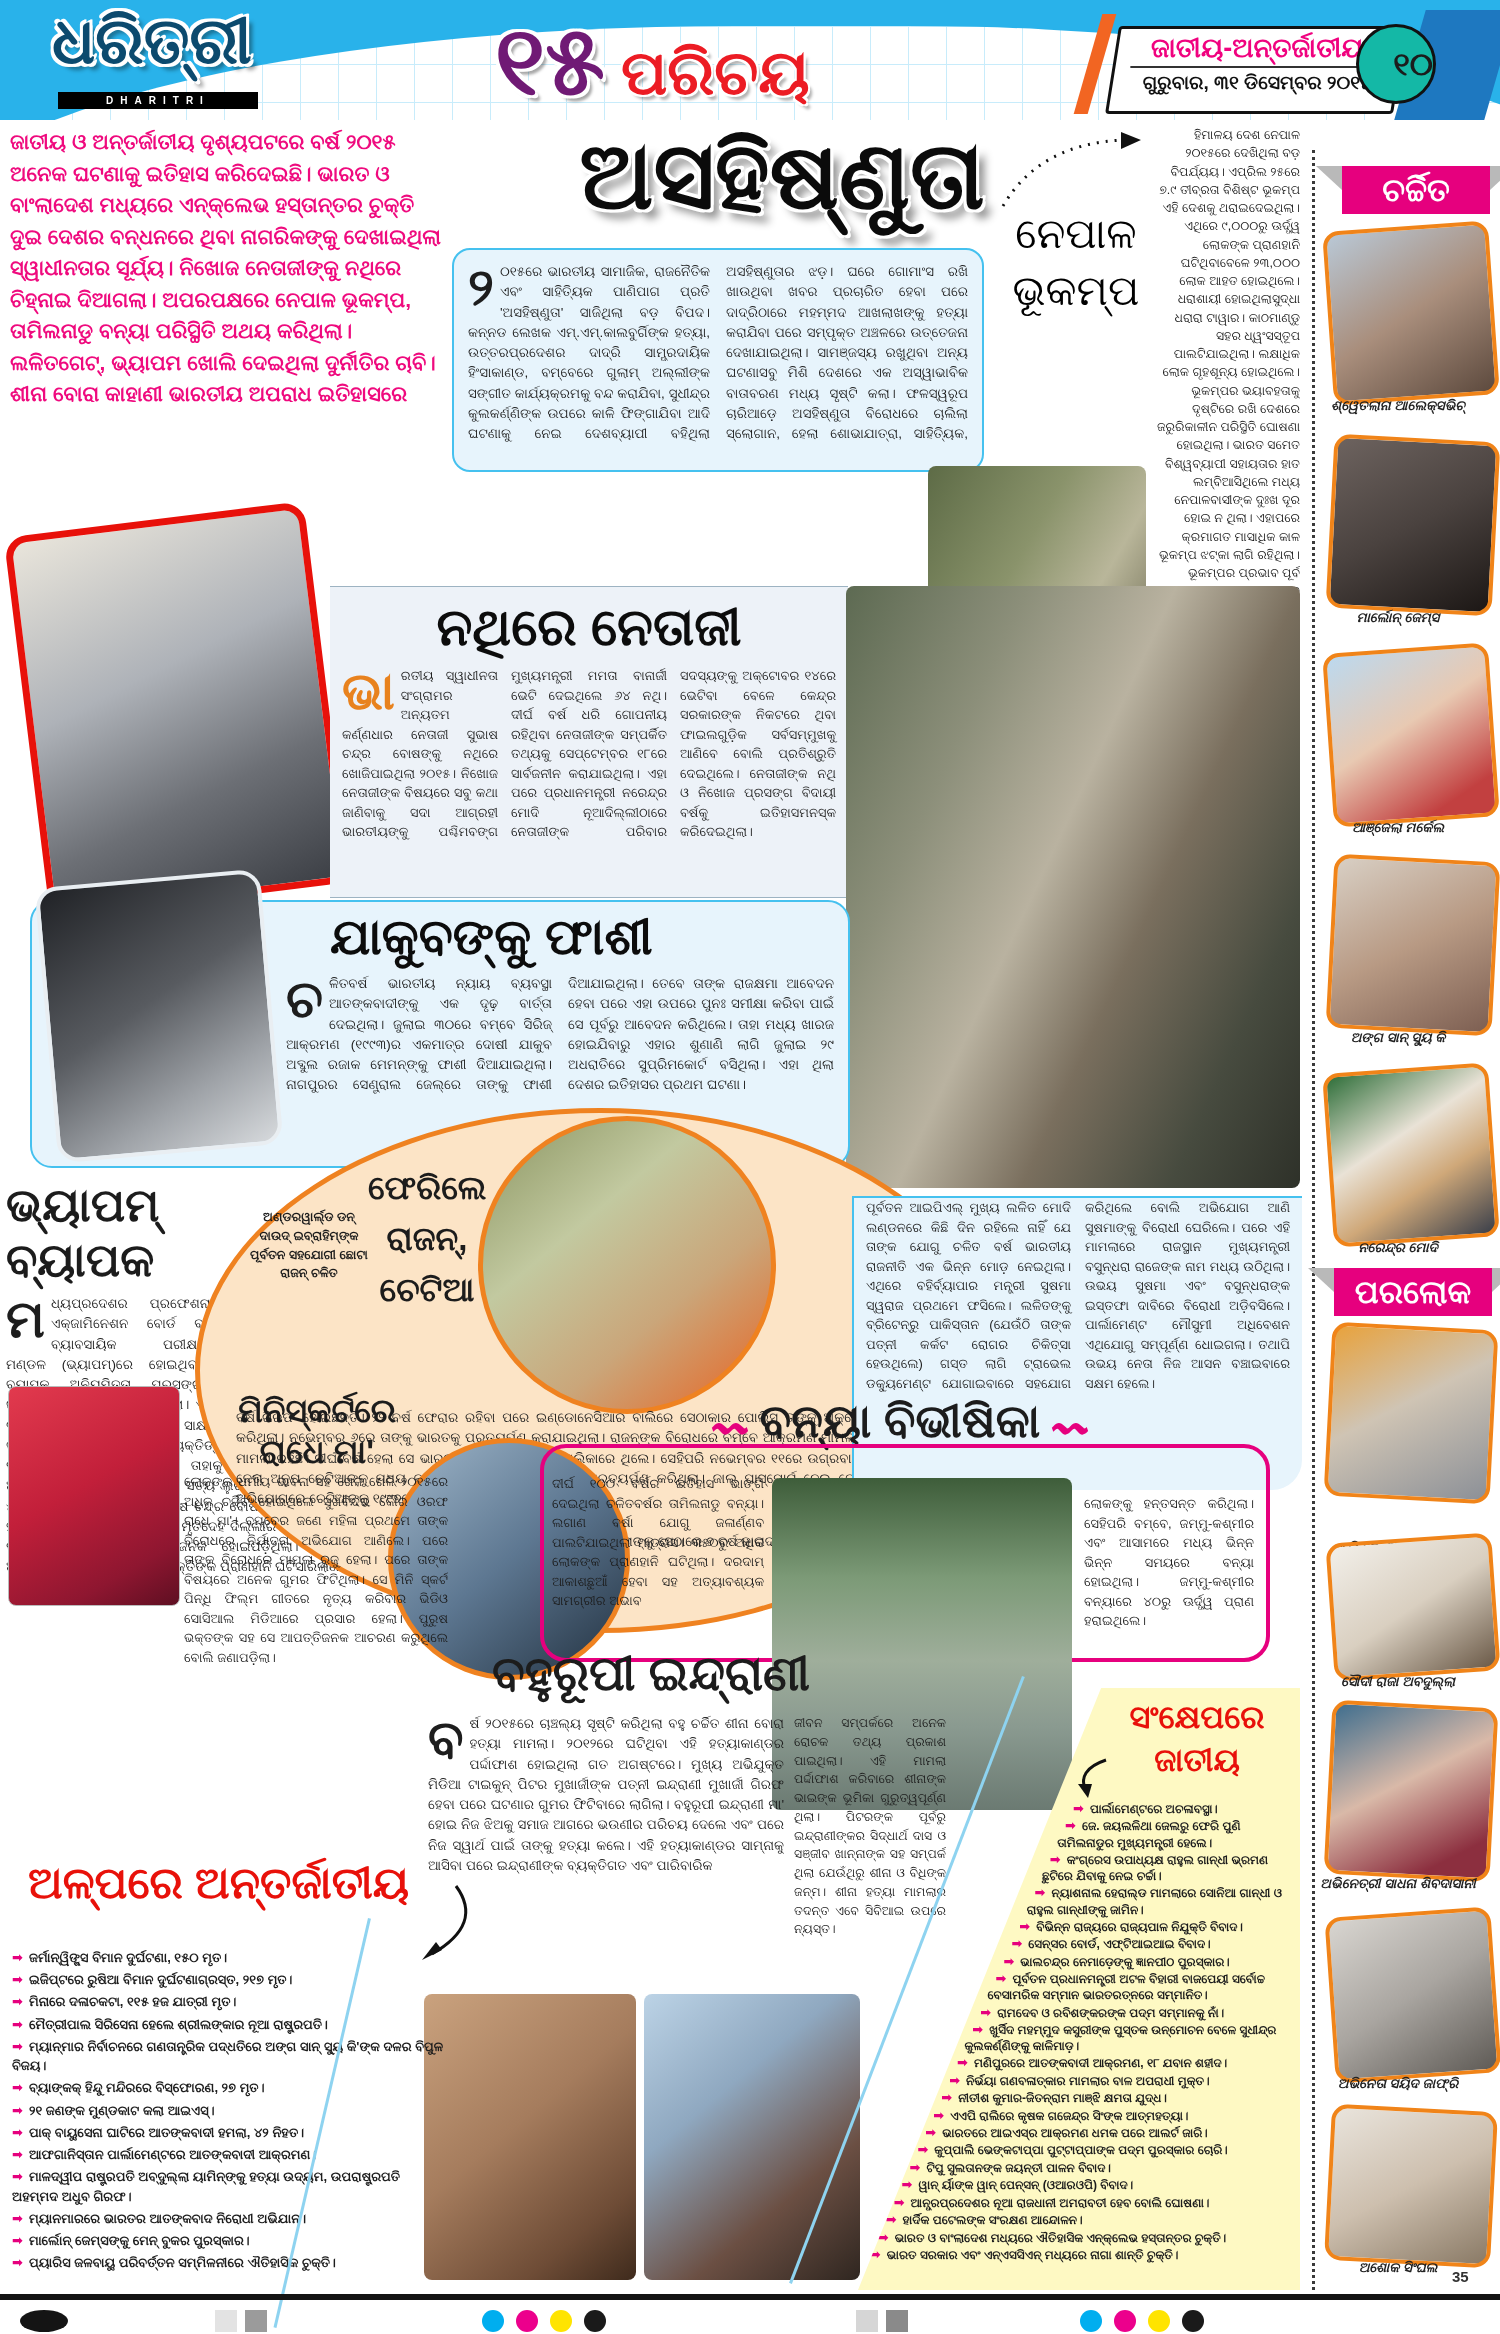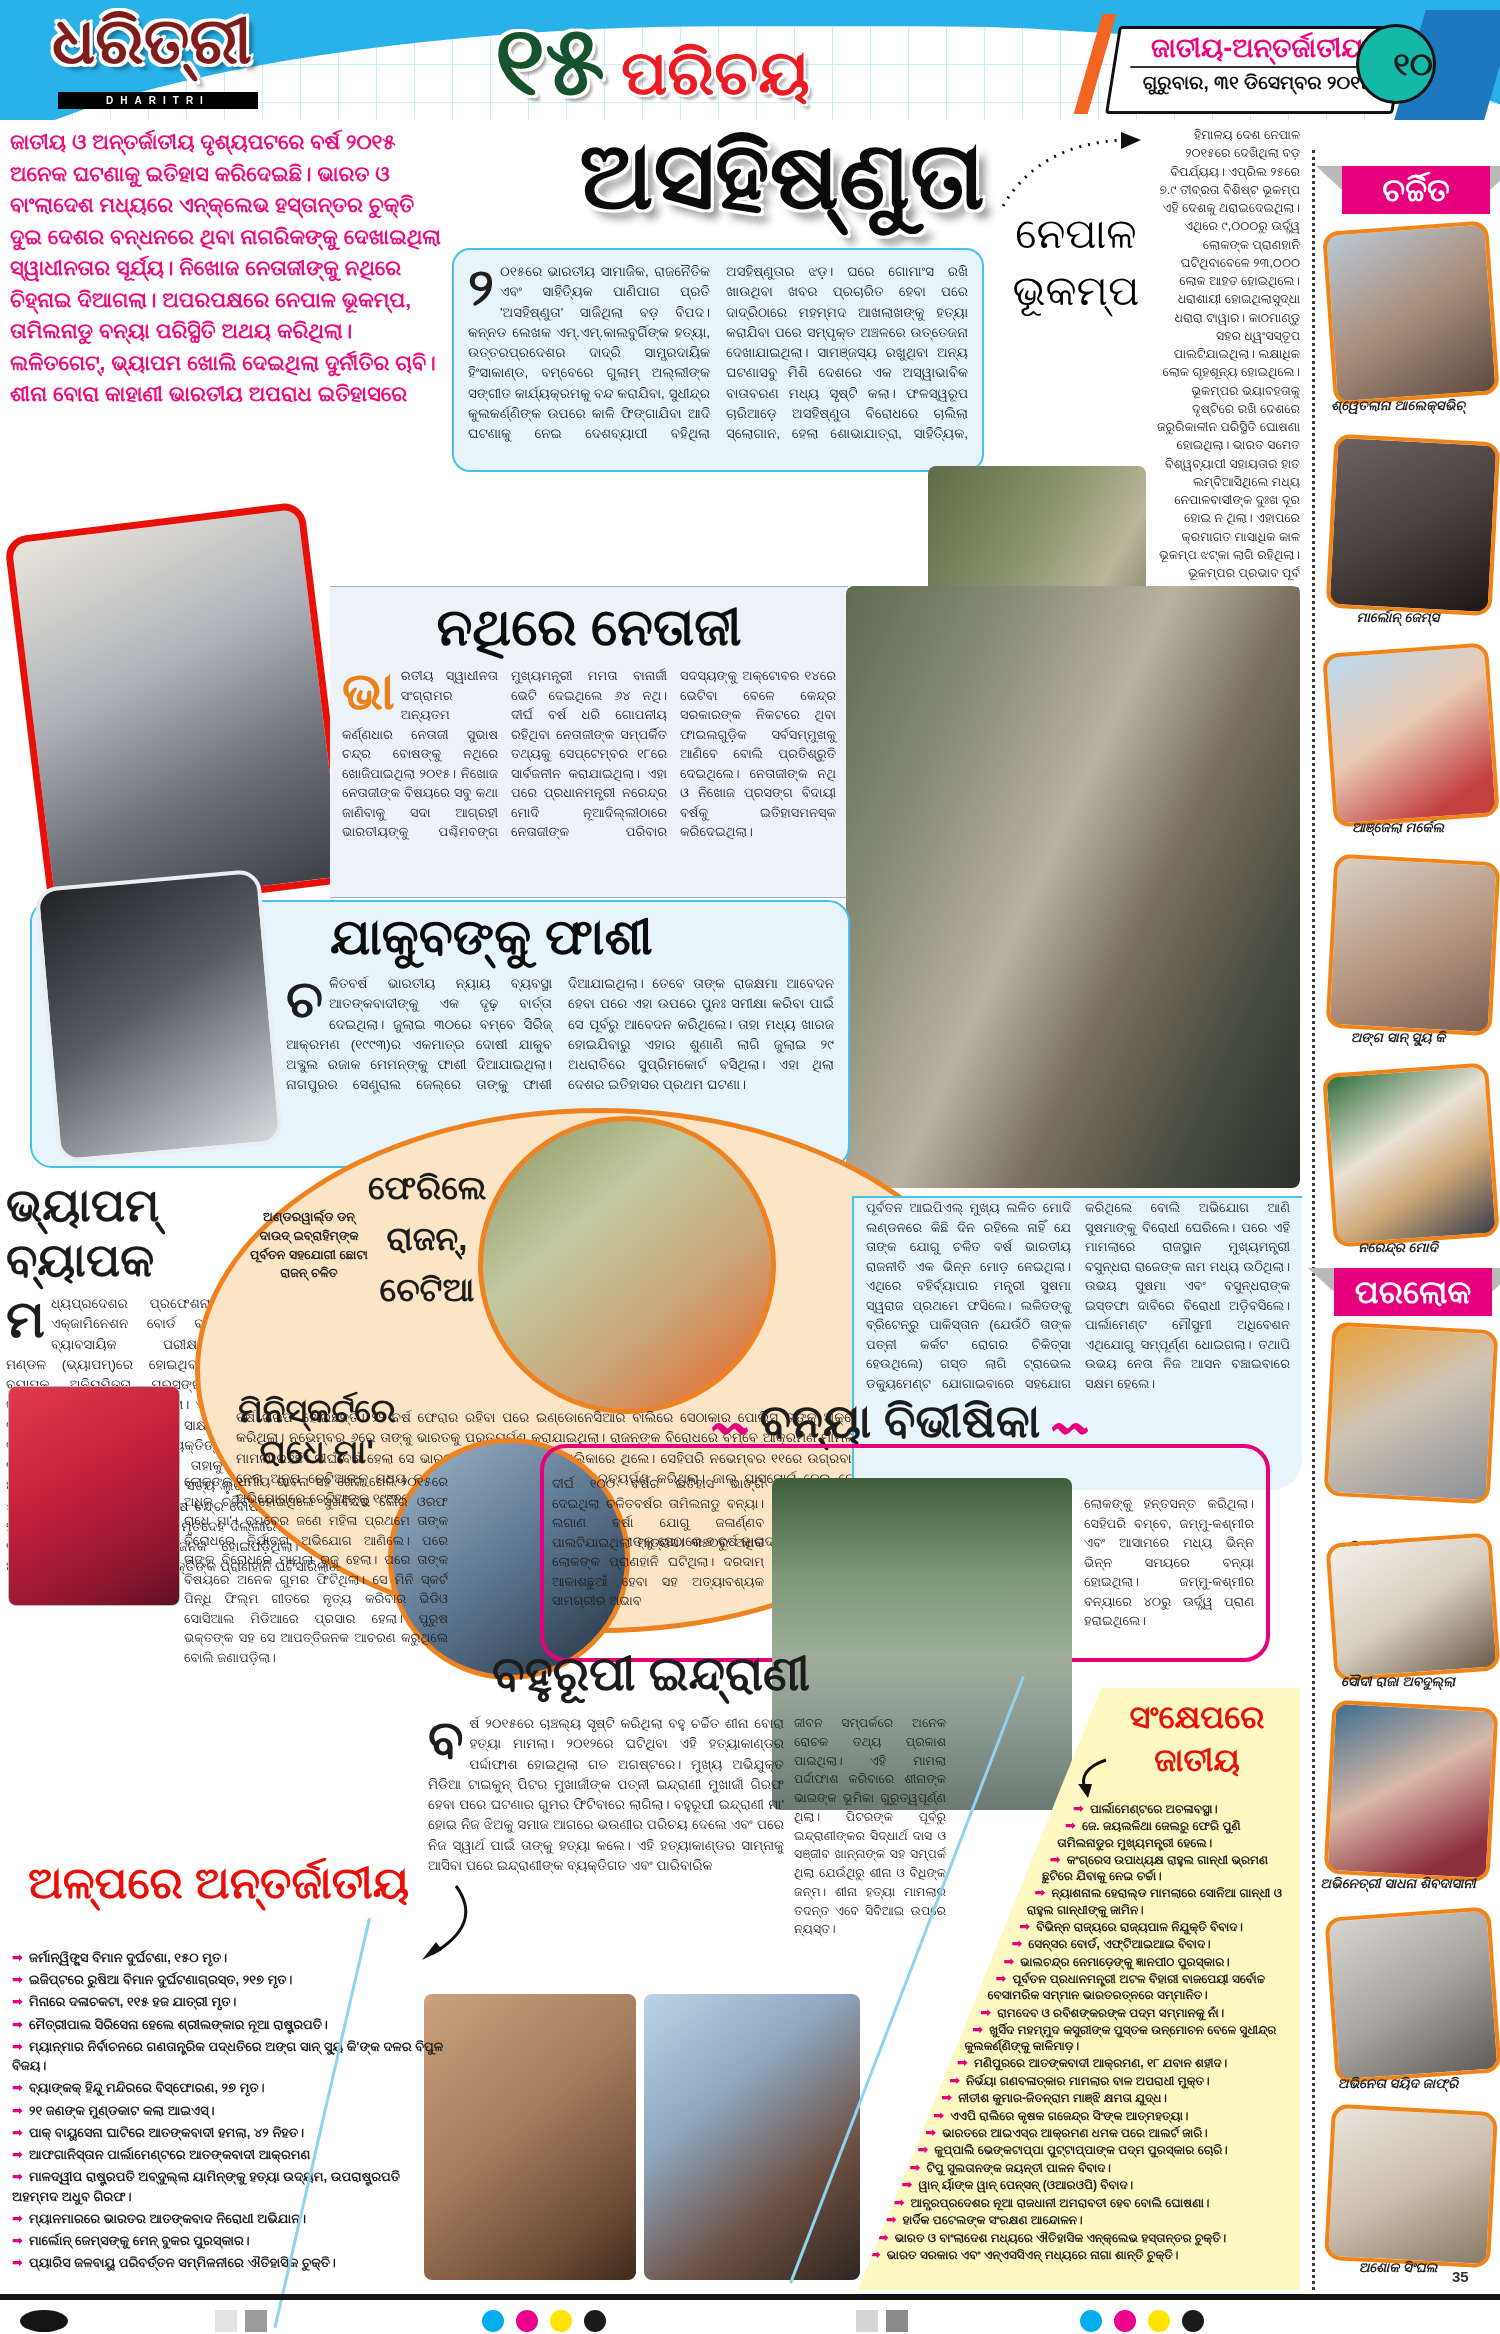--- a/index.html
+++ b/index.html
@@ -9,26 +9,26 @@
   .clip{overflow:hidden;}
   .jt{font-size:13.5px;line-height:1.5;text-align:justify;color:#1d1d1d;}
   .hl{font-weight:bold;color:#0c0c0c;}
   
   .masthead{position:absolute;left:0;top:0;width:1500px;height:120px;background:#29b2ea;overflow:hidden;}
   .wave{position:absolute;left:-80px;top:26px;width:1700px;height:220px;
         background-color:#fff;
         background-image:linear-gradient(#c8ecfb 1px,transparent 1px),linear-gradient(90deg,#c8ecfb 1px,transparent 1px);
         background-size:38px 38px;
         border-radius:48% 42% 0 0 / 95% 80% 0 0;}
-  .logo{position:absolute;left:52px;top:4px;font-size:64px;font-weight:bold;color:#7f1d1d;
+  .logo{position:absolute;left:52px;top:4px;font-size:64px;font-weight:bold;color:#0c4a6e;
         text-shadow:-3px -3px 0 #fff,3px -3px 0 #fff,-3px 3px 0 #fff,3px 3px 0 #fff,6px 6px 4px rgba(0,0,0,.4);}
   .logobar{position:absolute;left:58px;top:92px;width:200px;height:17px;background:#000;color:#fff;
         font-size:10px;font-weight:bold;letter-spacing:7px;text-align:center;line-height:17px;}
   .edgroup{position:absolute;left:495px;top:6px;display:flex;align-items:baseline;gap:16px;}
-  .ednum{font-size:96px;font-weight:bold;color:#14532d;
+  .ednum{font-size:96px;font-weight:bold;color:#701a75;
         text-shadow:-3px -3px 0 #fff,3px -3px 0 #fff,-3px 3px 0 #fff,3px 3px 0 #fff,5px 6px 3px rgba(0,0,0,.35);}
   .edword{font-size:62px;font-weight:bold;color:#ec1c24;
         text-shadow:-2px -2px 0 #fff,2px -2px 0 #fff,-2px 2px 0 #fff,2px 2px 0 #fff,4px 5px 3px rgba(0,0,0,.3);}
   .slash{position:absolute;left:1088px;top:14px;width:14px;height:100px;background:#f26522;transform:skewX(-16deg);}
   .bluewedge{position:absolute;right:0;top:10px;width:90px;height:110px;background:#1e78c0;transform:skewX(-16deg);}
   .datebox{position:absolute;left:1112px;top:26px;width:282px;height:82px;background:#fff;border:3px solid #111;
         transform:skewX(-9deg);border-radius:4px;}
   .datebox .in{transform:skewX(9deg);text-align:center;padding-top:4px;}
   .seclabel{font-size:27px;font-weight:bold;color:#f0027f;}
   .dateline{font-size:19px;font-weight:bold;color:#111;border-top:2px solid #333;margin:2px 14px 0 14px;padding-top:4px;}

